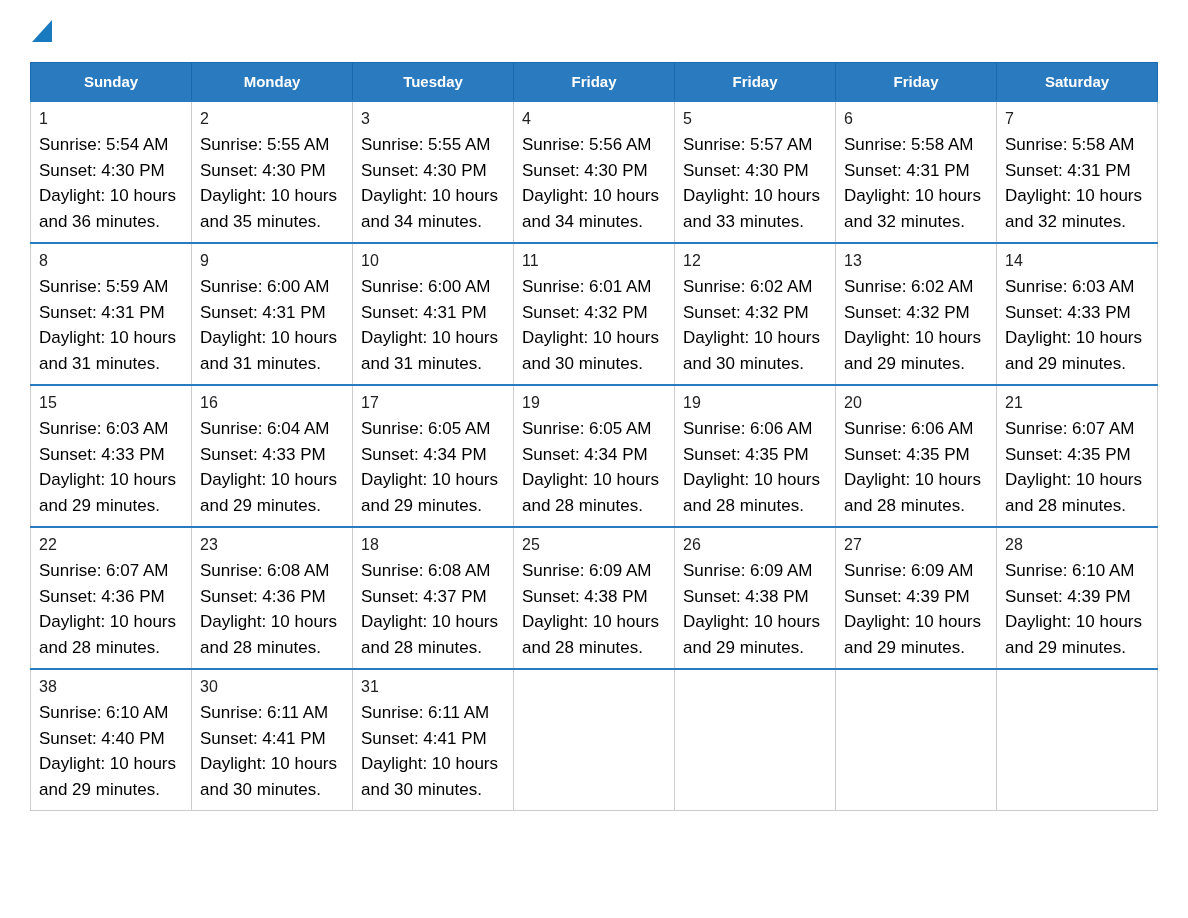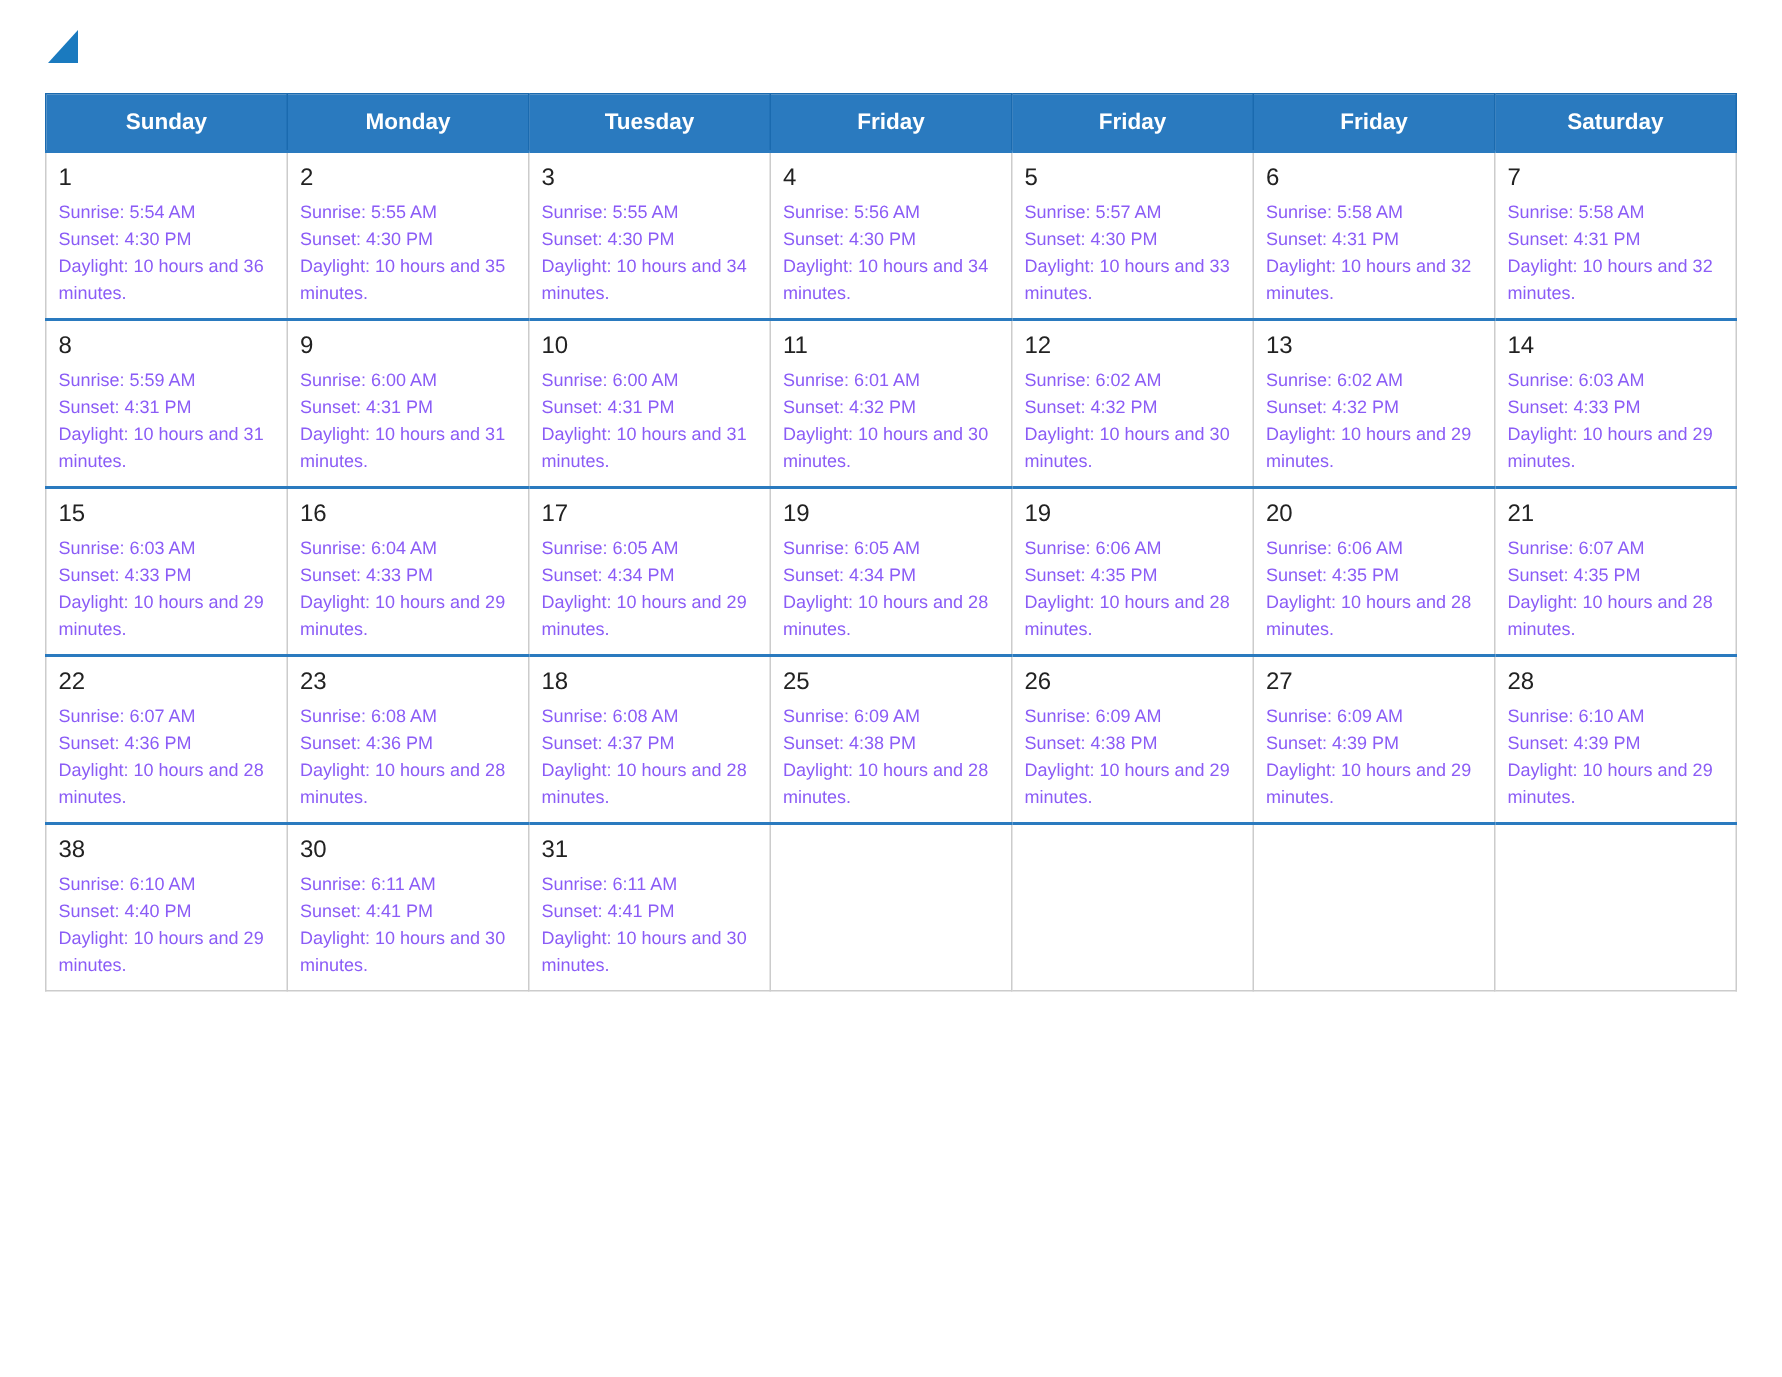--- a/index.html
+++ b/index.html
@@ -78,22 +78,22 @@
     tbody tr td:first-child {
       border-left: 1px solid #ccc;
     }
     .day-number {
       font-size: 16px;
       font-weight: normal;
       margin-bottom: 4px;
       color: #222;
     }
     .day-info {
-      font-size: 12px;
-      color: #8b5cf6;
+      font-size: 17px;
+      color: #000000;
       line-height: 1.5;
     }
     .empty-cell {
       background: #fff;
     }
   </style>
 </head>
 <body>
 
 <div class="header">

